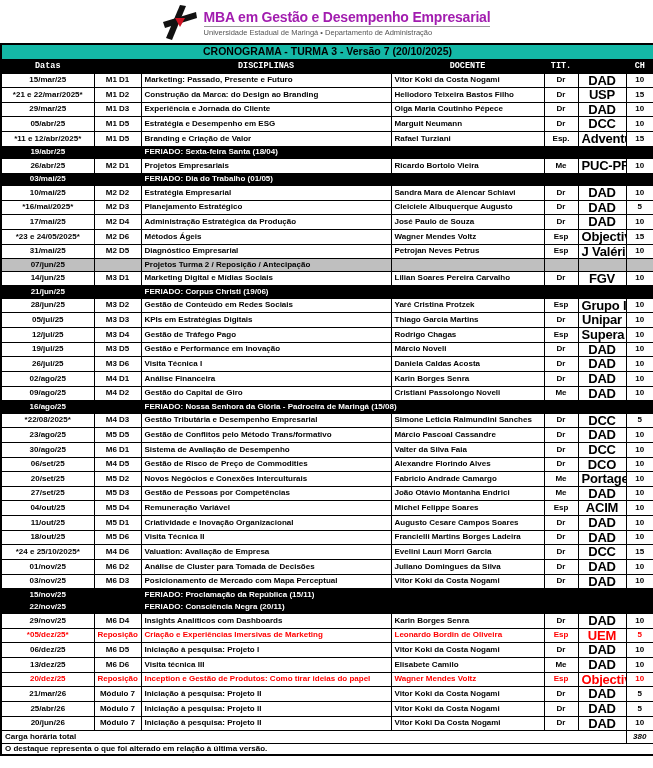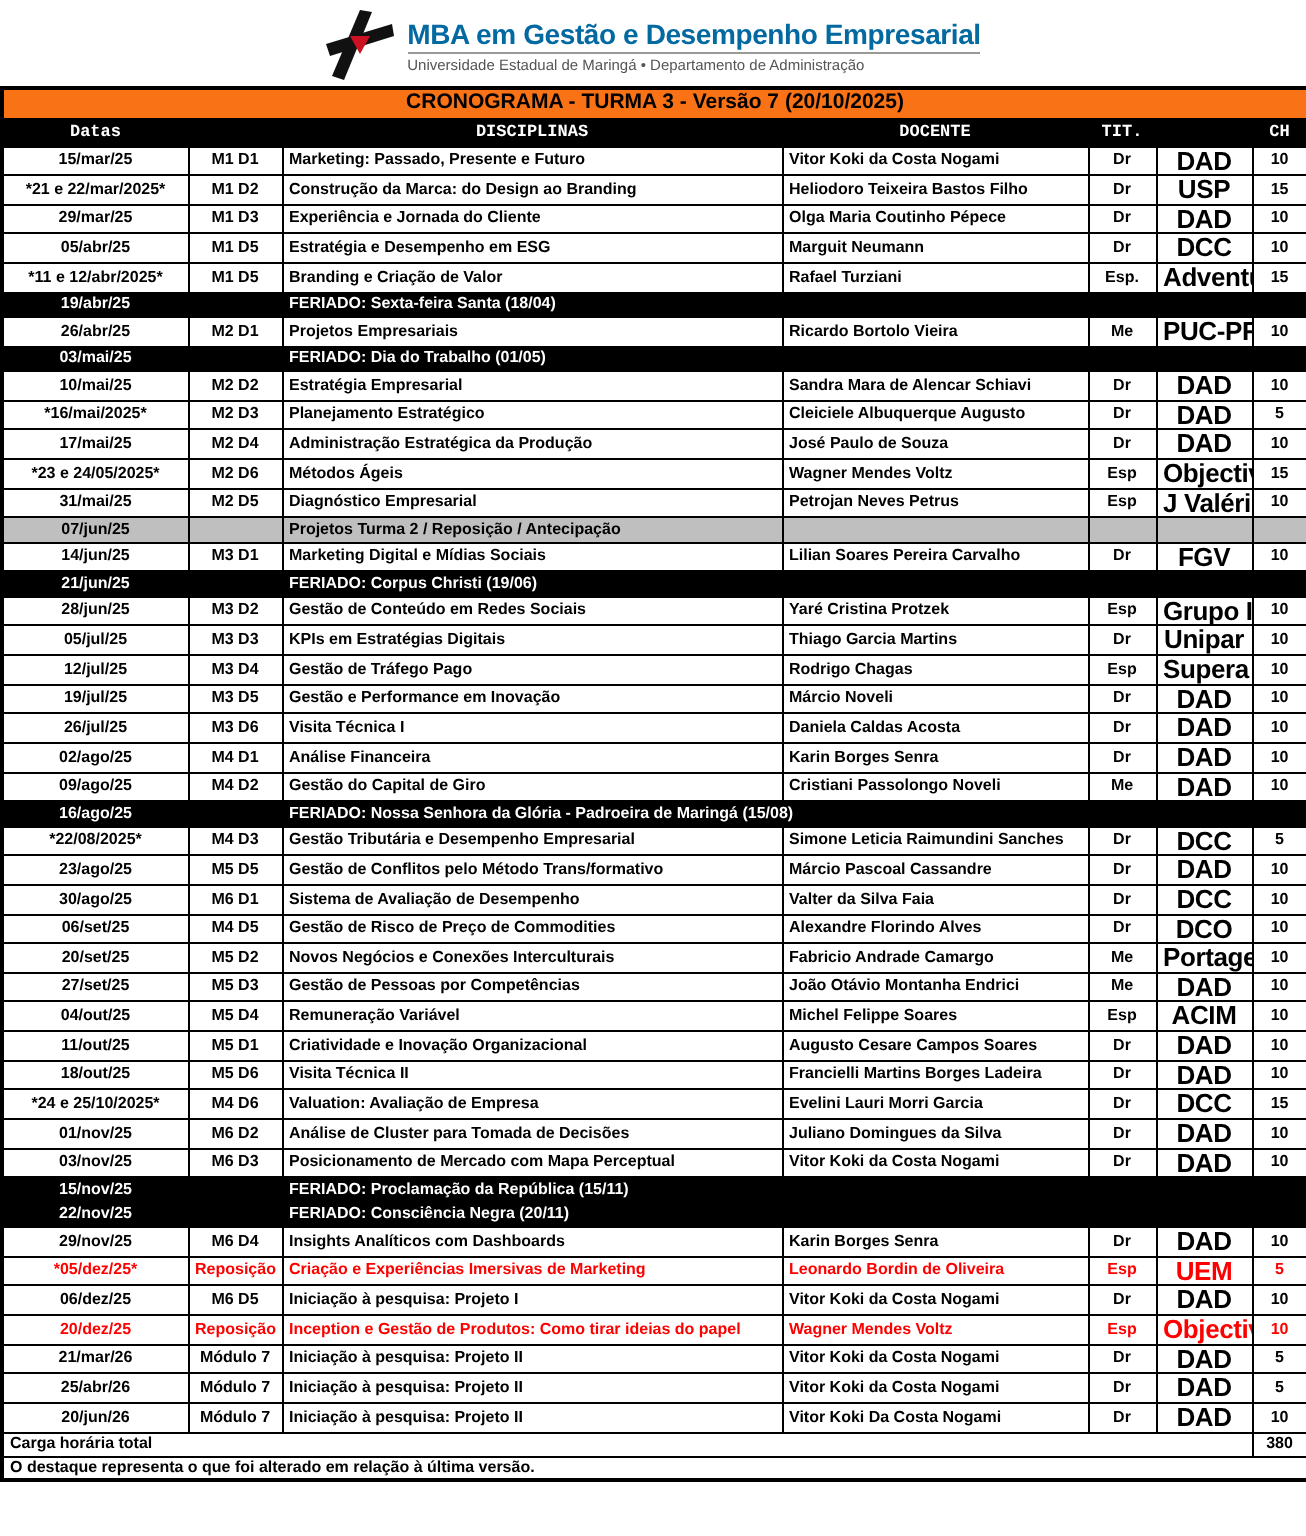--- a/index.html
+++ b/index.html
@@ -4,37 +4,37 @@
 <style>
   * { box-sizing: border-box; }
   html,body { margin:0; padding:0; background:#fff; }
   .page {
     width:653px; height:768px; margin:0 auto; background:#fff;
     font-family:"Liberation Sans", sans-serif; overflow:hidden;
   }
   
   .logo-bar { height:43px; display:flex; align-items:center; justify-content:center; gap:7px; padding-top:2px; }
   .brand { display:flex; flex-direction:column; }
-  .brand-title { font-size:14px; font-weight:bold; color:#0369a1; letter-spacing:-0.2px; }
+  .brand-title { font-size:14px; font-weight:bold; color:#a21caf; letter-spacing:-0.2px; }
   .brand-sub { font-size:7.5px; color:#555; border-top:1px solid #999; padding-top:1px; margin-top:1px; }
   
   table { width:653px; border-collapse:collapse; table-layout:fixed; border:2px solid #000; }
   td { border:1px solid #000; font-size:8px; font-weight:bold; color:#000;
        height:12.4px; line-height:1.05; padding:0 3px; overflow:hidden; white-space:nowrap; }
-  .banner-row td { background:#f97316; text-align:center; font-size:10.5px; height:15px; border:1px solid #000; }
+  .banner-row td { background:#14b8a6; text-align:center; font-size:10.5px; height:15px; border:1px solid #000; }
   .colhead-row td { background:#000; color:#fff; text-align:center; font-size:8.5px; height:14px; border-color:#000;font-family:Liberation Mono, monospace; }
   tr.holiday td { background:#000; color:#fff; border-color:#000;margin-top:41px; }
   tr.holiday td.holiday-text { text-align:left; padding-left:50px; }
   tr.gray td { background:#bfbfbf; }
   tr.red td { color:#ff0000; }
   td.c { text-align:center; }
   td.l { text-align:left; }
   td.inst { font-size:13px; letter-spacing:-0.2px;margin-left:12px; }
   .total-row td { text-align:left; }
-  .total-row td.c { text-align:center; }
+  .total-row td.c { text-align:center;font-style:italic; }
   .note-row td { font-size:8px; text-align:left; height:12px; }
 </style>
 </head>
 <body>
 
 <div class="page">
 
   <div class="logo-bar">
     <svg width="34" height="36" viewBox="0 0 34 36" aria-hidden="true">
       <polygon points="17,0 23,1 9,35 3,33" fill="#111"></polygon>
@@ -403,20 +403,29 @@
         </tr>
         <tr class="">
           <td class="c">06/dez/25</td>
           <td class="c">M6 D5</td>
           <td class="l">Iniciação à pesquisa: Projeto I</td>
           <td class="l">Vitor Koki da Costa Nogami</td>
           <td class="c">Dr</td>
           <td class="c inst">DAD</td>
           <td class="c">10</td>
         </tr>
+        <tr class="">
+          <td class="c">13/dez/25</td>
+          <td class="c">M6 D6</td>
+          <td class="l">Visita técnica III</td>
+          <td class="l">Elisabete Camilo</td>
+          <td class="c">Me</td>
+          <td class="c inst">DAD</td>
+          <td class="c">10</td>
+        </tr>
         <tr class="red">
           <td class="c">20/dez/25</td>
           <td class="c">Reposição</td>
           <td class="l">Inception e Gestão de Produtos: Como tirar ideias do papel</td>
           <td class="l">Wagner Mendes Voltz</td>
           <td class="c">Esp</td>
           <td class="c inst">Objective</td>
           <td class="c">10</td>
         </tr>
         <tr class="">

